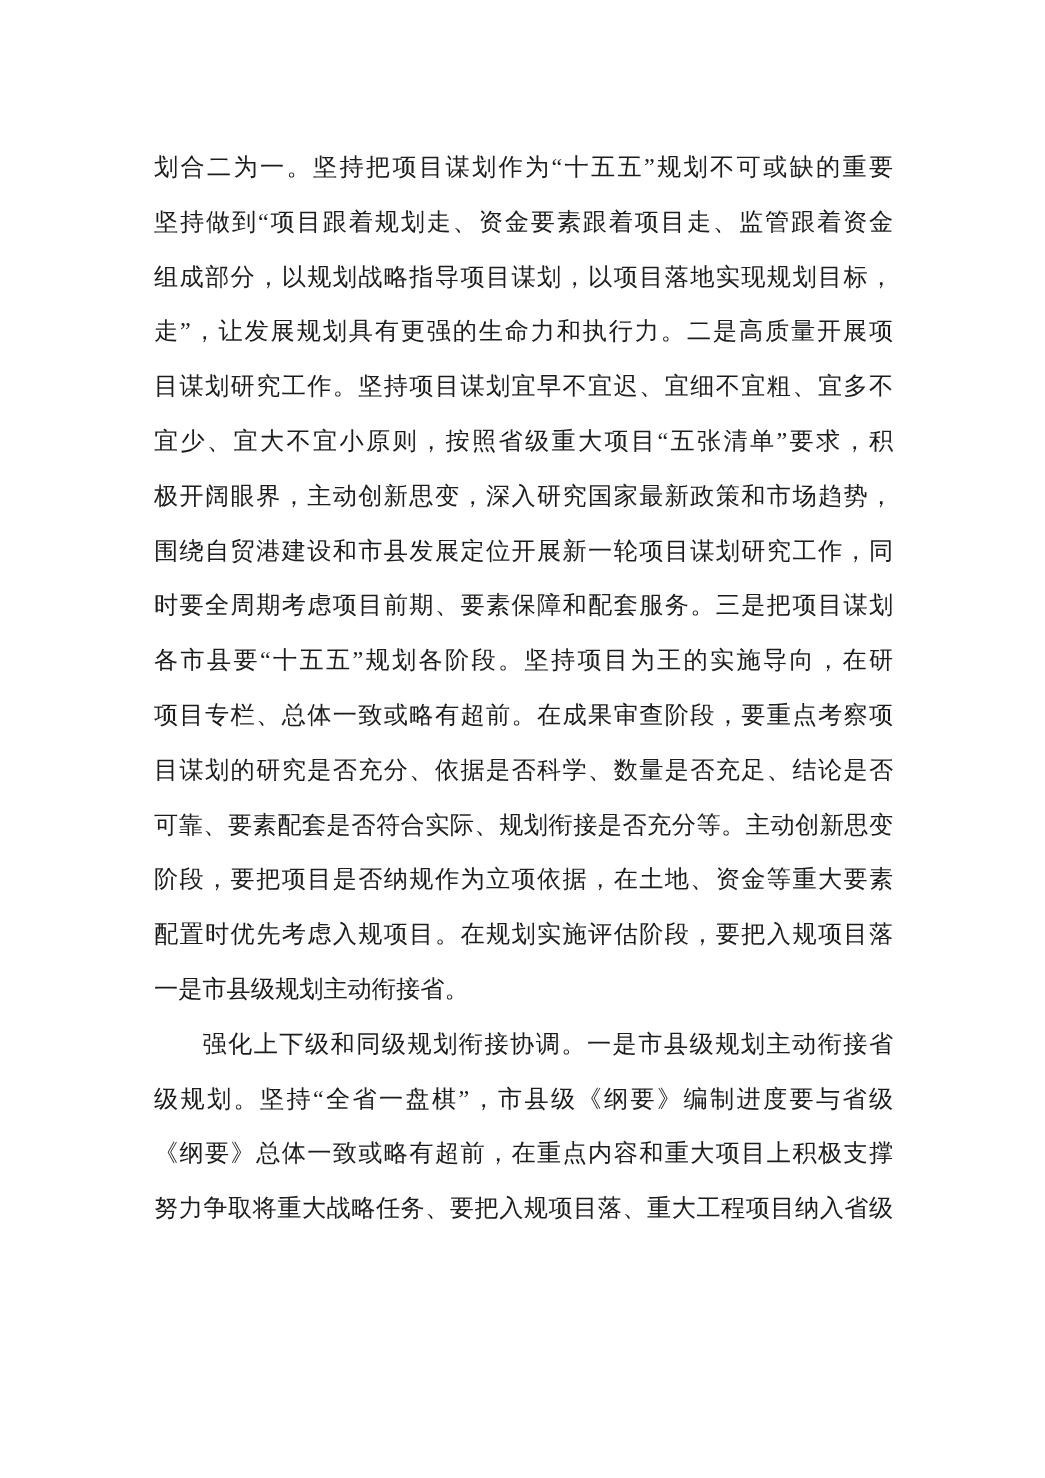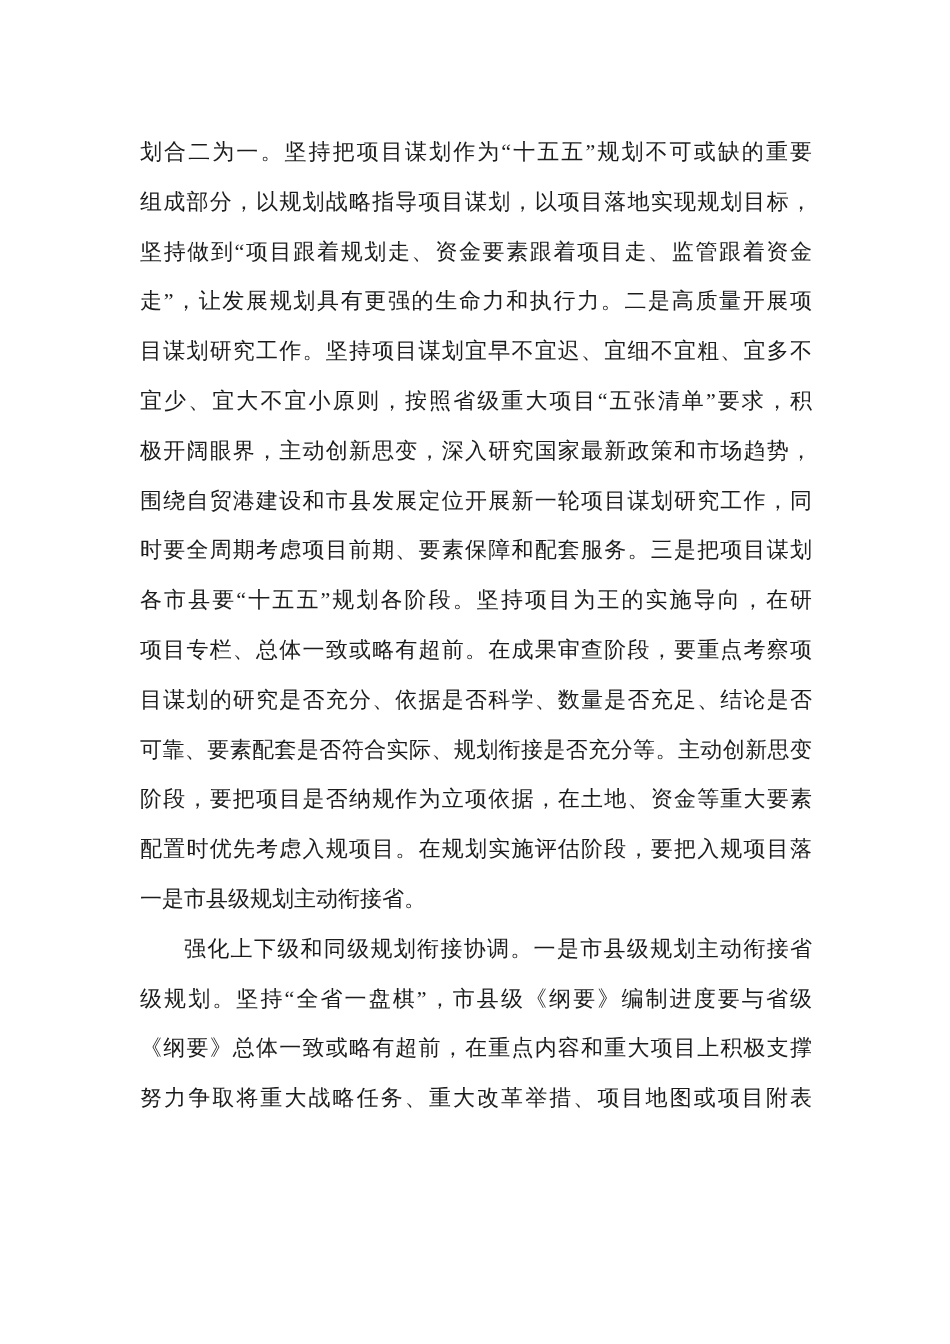--- a/index.html
+++ b/index.html
@@ -45,38 +45,38 @@
   }
 </style>
 </head>
 <body>
 
 <div class="page">
   <div class="content">
 
     <div class="paragraph">
       <div class="line">划合二为一。坚持把项目谋划作为“十五五”规划不可或缺的重要</div>
+      <div class="line">坚持做到“项目跟着规划走、资金要素跟着项目走、监管跟着资金</div>
       <div class="line">组成部分，以规划战略指导项目谋划，以项目落地实现规划目标，</div>
-      <div class="line">坚持做到“项目跟着规划走、资金要素跟着项目走、监管跟着资金</div>
       <div class="line">走”，让发展规划具有更强的生命力和执行力。二是高质量开展项</div>
       <div class="line">目谋划研究工作。坚持项目谋划宜早不宜迟、宜细不宜粗、宜多不</div>
       <div class="line">宜少、宜大不宜小原则，按照省级重大项目“五张清单”要求，积</div>
       <div class="line">极开阔眼界，主动创新思变，深入研究国家最新政策和市场趋势，</div>
       <div class="line">围绕自贸港建设和市县发展定位开展新一轮项目谋划研究工作，同</div>
       <div class="line">时要全周期考虑项目前期、要素保障和配套服务。三是把项目谋划</div>
       <div class="line">各市县要“十五五”规划各阶段。坚持项目为王的实施导向，在研</div>
       <div class="line">项目专栏、总体一致或略有超前。在成果审查阶段，要重点考察项</div>
       <div class="line">目谋划的研究是否充分、依据是否科学、数量是否充足、结论是否</div>
       <div class="line">可靠、要素配套是否符合实际、规划衔接是否充分等。主动创新思变</div>
       <div class="line">阶段，要把项目是否纳规作为立项依据，在土地、资金等重大要素</div>
       <div class="line">配置时优先考虑入规项目。在规划实施评估阶段，要把入规项目落</div>
       <div class="line para-end">一是市县级规划主动衔接省。</div>
     </div>
 
     <div class="paragraph">
       <div class="line indent">强化上下级和同级规划衔接协调。一是市县级规划主动衔接省</div>
       <div class="line">级规划。坚持“全省一盘棋”，市县级《纲要》编制进度要与省级</div>
       <div class="line">《纲要》总体一致或略有超前，在重点内容和重大项目上积极支撑</div>
-      <div class="line">努力争取将重大战略任务、重大改革举措、项目地图或项目附表</div>
+      <div class="line">努力争取将重大战略任务、要把入规项目落、重大工程项目纳入省级</div>
     </div>
 
   </div>
 </div>
 
 </body></html>

